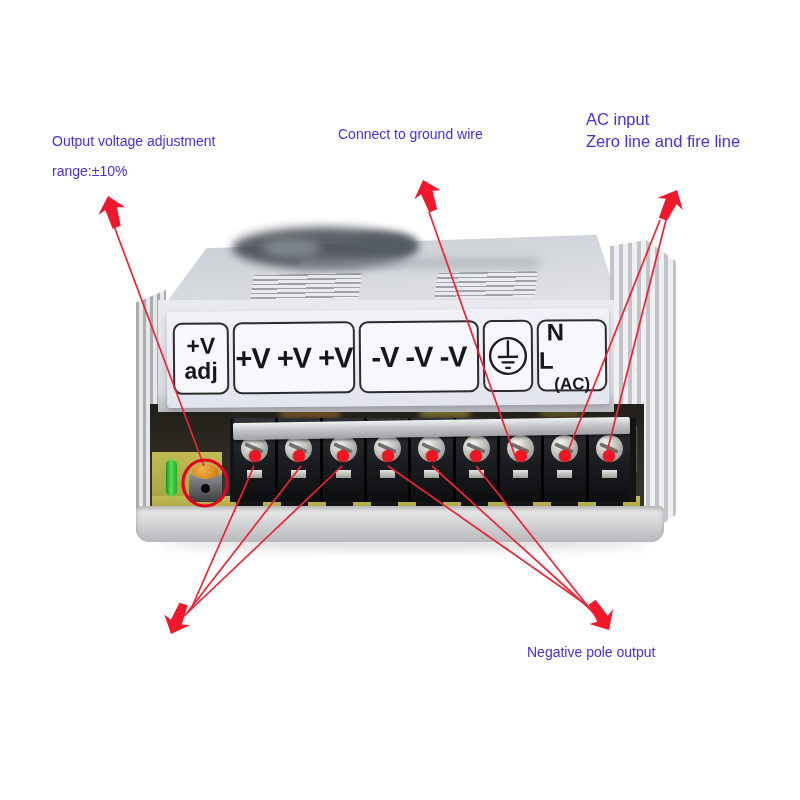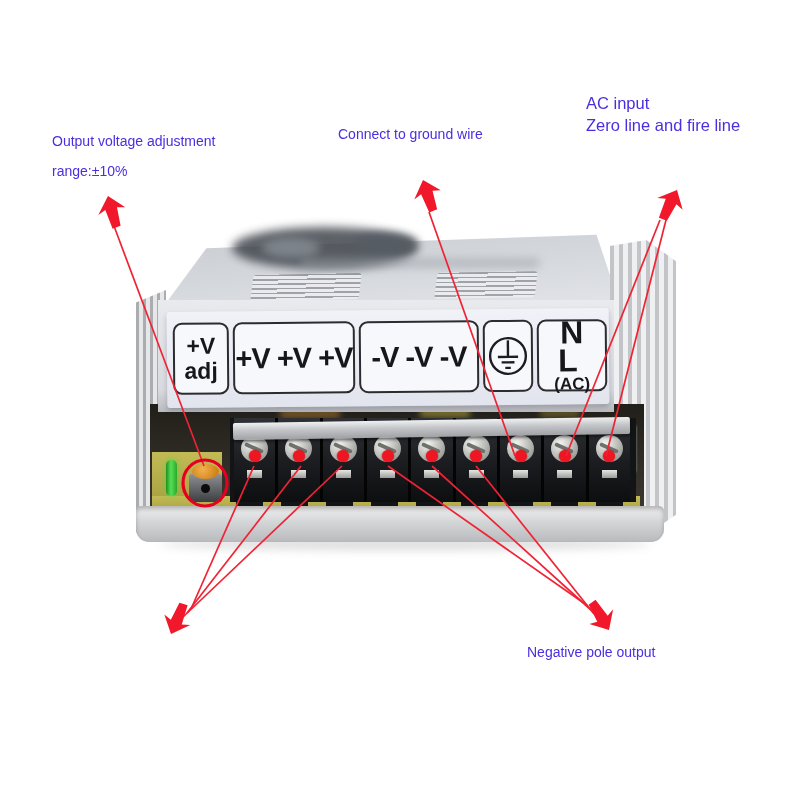--- a/index.html
+++ b/index.html
@@ -4,21 +4,21 @@
 <style>
   html,body{margin:0;padding:0;background:#fff;}
   #stage{position:relative;width:800px;height:800px;background:#fff;overflow:hidden;
          font-family:"Liberation Sans",sans-serif;}
   .abs{position:absolute;}
 
   
   .anno{position:absolute;font-size:14px;line-height:30px;z-index:60;}
   #anno-adj{left:52px;top:126px;}
   #anno-ground{left:338px;top:119px;}
-  #anno-ac{left:586px;top:92px;font-size:16.5px;line-height:22px;}
+  #anno-ac{left:586px;top:108px;font-size:16.5px;line-height:22px;}
   #anno-pos{left:92px;top:641px;}
   #anno-neg{left:527px;top:637px;}
 
   
   
   #top-surface{left:150px;top:228px;width:470px;height:84px;z-index:1;
     background:linear-gradient(175deg,#c7cacf 0%,#d6d9dd 55%,#e3e5e9 100%);
     clip-path:polygon(12% 24%,95% 8%,100% 92%,2% 100%);}
   .fan-blob{position:absolute;border-radius:50%;filter:blur(5px);z-index:2;}
   #fan1{left:232px;top:227px;width:185px;height:42px;background:#41464d;opacity:.85;}
@@ -88,21 +88,21 @@
     background:linear-gradient(180deg,#f1f2f8,#e2e4ee);transform:rotate(-0.5deg);
     box-shadow:0 3px 5px rgba(40,40,60,.25);}
   .pbox{position:absolute;top:11px;height:72px;border:2.4px solid #2c2c30;border-radius:9px;
     background:#f7f8fc;box-sizing:border-box;display:flex;flex-direction:column;
     align-items:center;justify-content:center;color:#17171a;}
   #box-adj{left:6px;width:56px;font-size:23px;font-weight:bold;line-height:25px;}
   #box-pos{left:66px;width:122px;font-size:29px;font-weight:bold;letter-spacing:-1px;}
   #box-neg{left:192px;width:120px;font-size:29px;font-weight:bold;letter-spacing:-1px;}
   #box-gnd{left:316px;width:50px;}
   #box-ac{left:370px;width:70px;font-weight:bold;}
-  #box-ac .nl{font-size:32px;letter-spacing:8px;line-height:28px;text-indent:8px;text-align:center;}
+  #box-ac .nl{font-size:24px;letter-spacing:8px;line-height:28px;text-indent:8px;}
   #box-ac .ac-sub{font-size:17px;font-weight:bold;line-height:19px;}
 
   
   #base{left:136px;top:506px;width:528px;height:36px;z-index:12;
     background:linear-gradient(180deg,#f0f0f1 0%,#d4d5d7 45%,#b9babd 100%);
     border-radius:5px 5px 13px 13px;box-shadow:inset 0 3px 4px rgba(0,0,0,.25);}
   #ground-shadow{left:160px;top:538px;width:490px;height:12px;z-index:0;border-radius:50%;
     background:rgba(60,60,65,.18);filter:blur(5px);}
 
   

